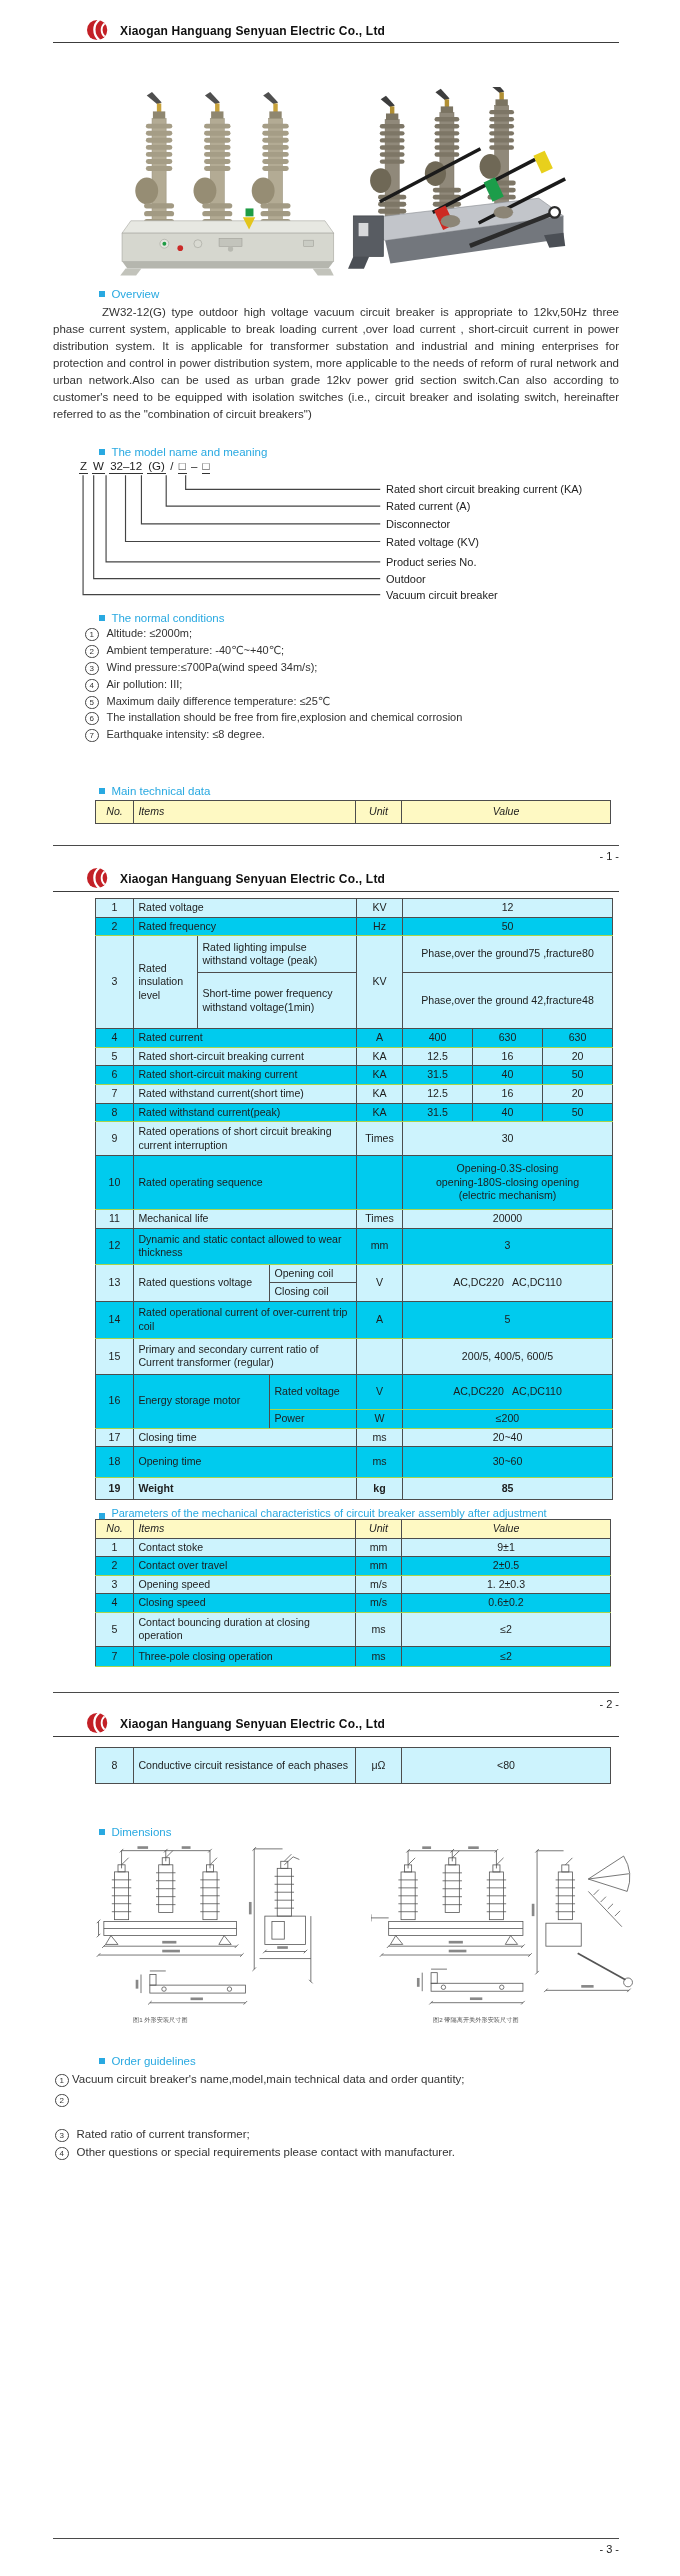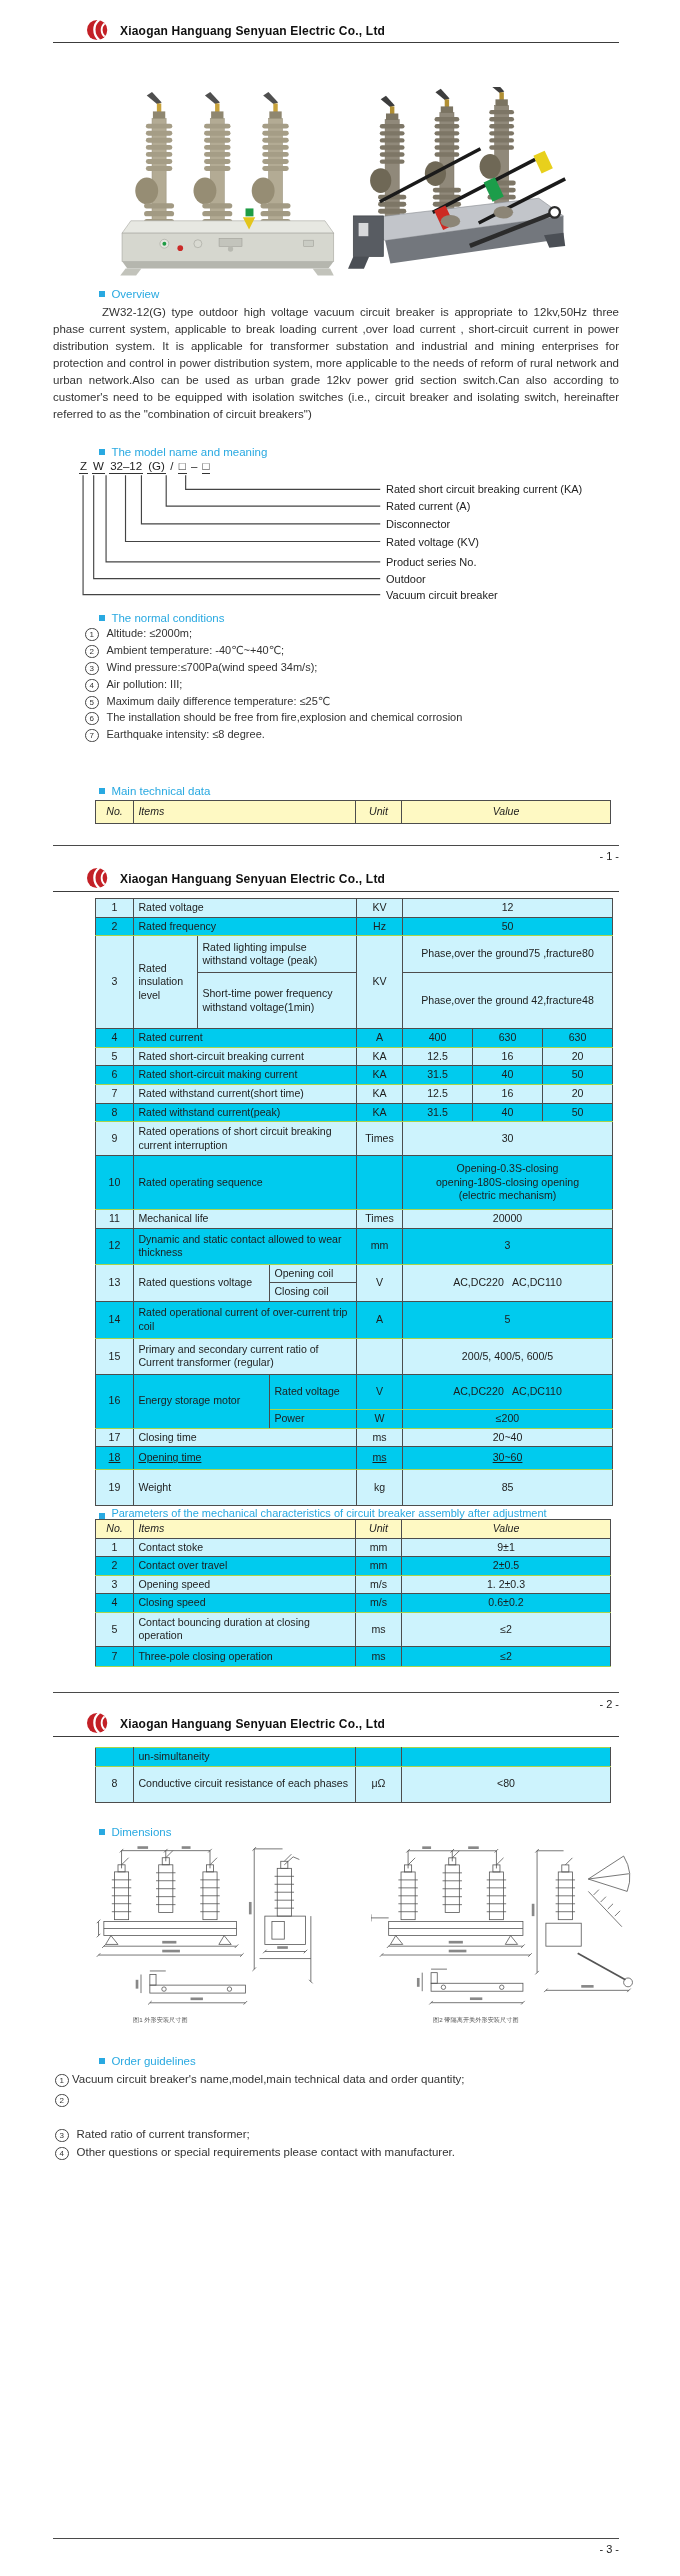--- a/index.html
+++ b/index.html
@@ -371,27 +371,27 @@
       <td class="lft">Power</td>
       <td>W</td>
       <td colspan="3">≤200</td>
     </tr>
     <tr class="pl" style="height:18.6px;">
       <td>17</td>
       <td colspan="3" class="lft">Closing time</td>
       <td>ms</td>
       <td colspan="3">20~40</td>
     </tr>
-    <tr class="cy" style="height:23px;text-decoration:underline;">
+    <tr class="cy" style="height:31px;">
       <td>18</td>
       <td colspan="3" class="lft">Opening time</td>
       <td>ms</td>
       <td colspan="3">30~60</td>
     </tr>
-    <tr class="pl" style="height:36px;">
+    <tr class="pl" style="height:22px;font-weight:bold;">
       <td>19</td>
       <td colspan="3" class="lft">Weight</td>
       <td>kg</td>
       <td colspan="3">85</td>
     </tr>
   </tbody>
     </table>
 
   <div class="abs sech" style="left:53px;top:1507px;font-size:11px;align-items:flex-end;">
     <span class="sq"></span>
@@ -464,26 +464,20 @@
   <div class="abs hrule" style="left:53px;top:1736px;"></div>
 
   <table class="dt abs" style="left:95px;top:1747px;width:515px;">
     <colgroup>
         <col style="width:38px">
         <col style="width:222px">
         <col style="width:46px">
         <col style="width:209px">
       </colgroup>
     <tbody>
-        <tr class="cy" style="height:18.6px;">
-      <td></td>
-      <td class="lft">un-simultaneity</td>
-      <td></td>
-      <td></td>
-    </tr>
     <tr class="pl" style="height:36px;">
       <td>8</td>
       <td class="lft">Conductive circuit resistance of each phases</td>
       <td>μΩ</td>
       <td>&lt;80</td>
     </tr>
   </tbody>
     </table>
 
   <div class="abs sech" style="left:53px;top:1826px;">

